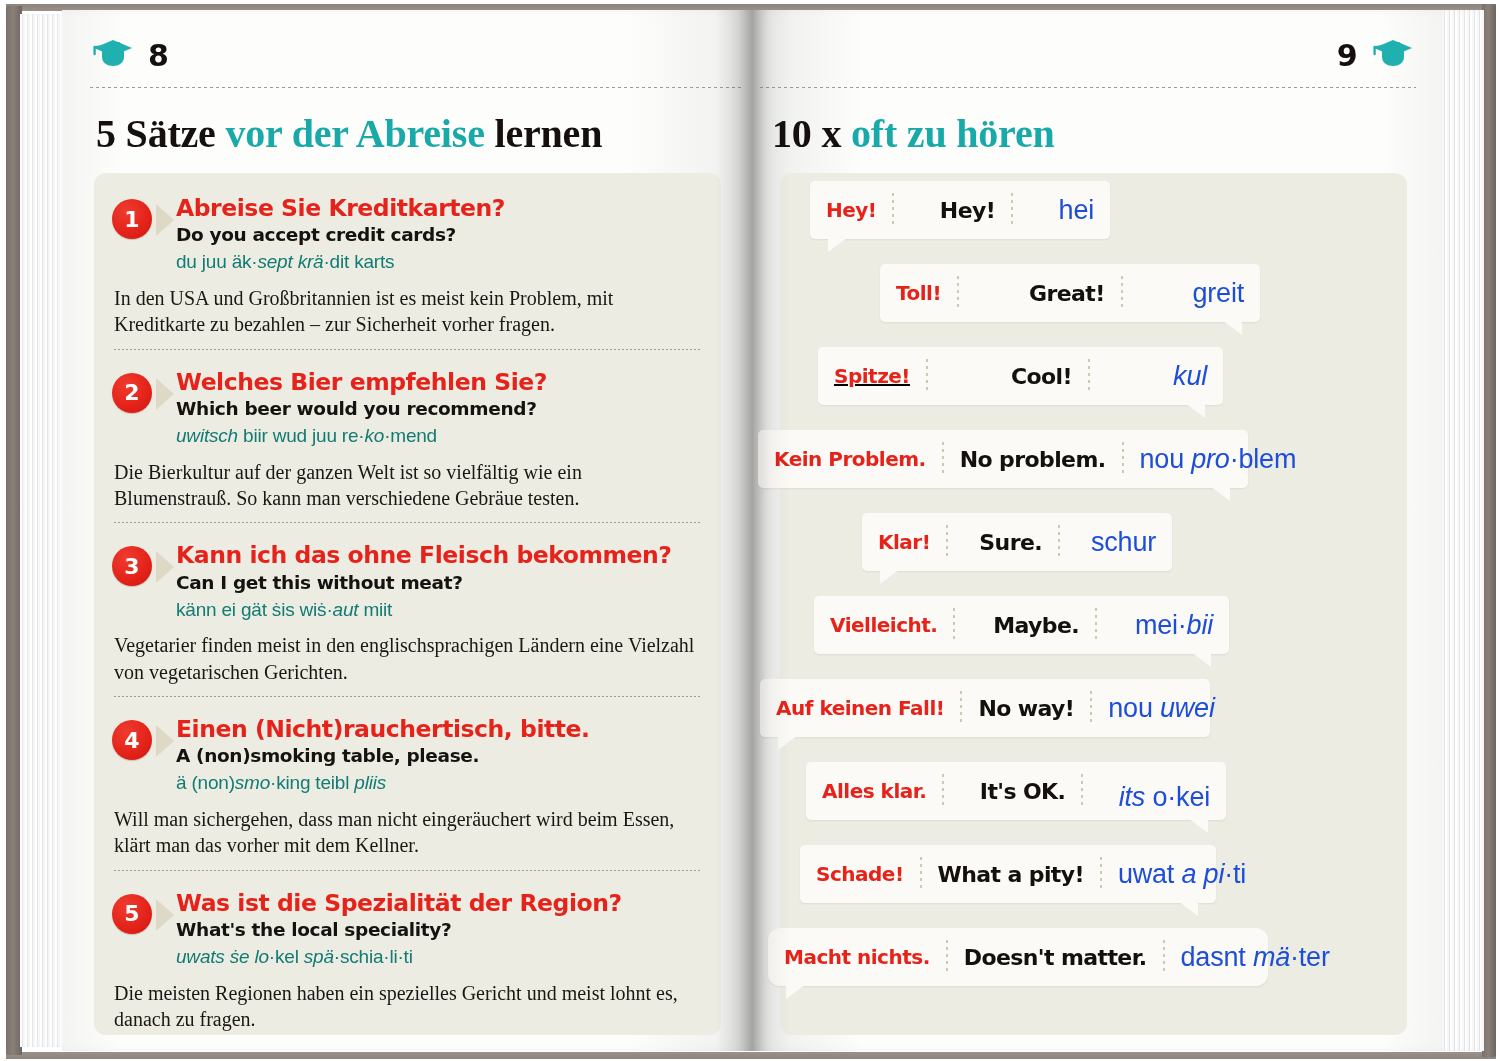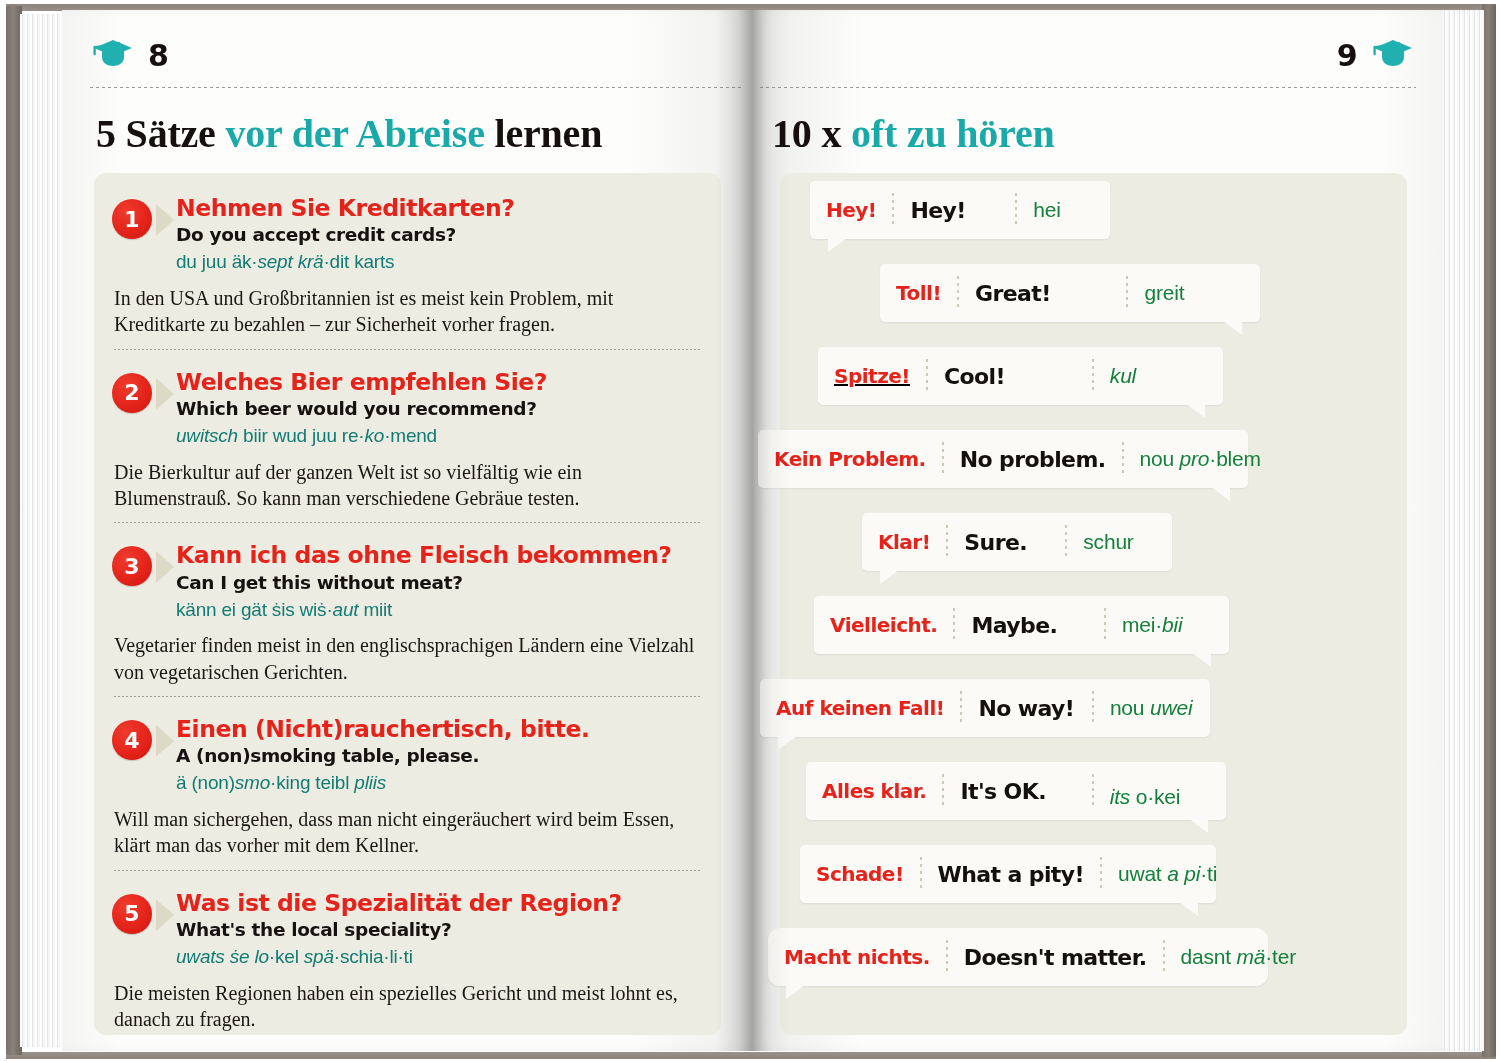--- a/index.html
+++ b/index.html
@@ -253,21 +253,21 @@
     position: absolute;
     bottom: -13px;
     width: 0; height: 0;
     border-left: 13px solid transparent;
     border-right: 13px solid transparent;
     border-top: 15px solid #fbfaf7;
   }
   .tail-left  { left: 18px;  border-right-width: 20px; border-left-width: 0; }
   .tail-right { right: 18px; border-left-width: 20px; border-right-width: 0; }
 
-  .cell { display: flex; align-items: center; justify-content: flex-start; height: 100%; padding: 0 16px; white-space: nowrap; }
+  .cell { display: flex; align-items: center; justify-content: flex-end; height: 100%; padding: 0 16px; white-space: nowrap; }
   .sep {
     flex: 0 0 2px;
     align-self: center;
     height: 34px;
     background-image: linear-gradient(to bottom, #cfc9b4 50%, rgba(255,255,255,0) 0%);
     background-size: 2px 7px;
     background-repeat: repeat-y;
   }
   .b-de {
     font-family: "DejaVu Sans", sans-serif;
@@ -278,22 +278,22 @@
   }
   .b-en {
     font-family: "DejaVu Sans", sans-serif;
     font-weight: 700;
     font-size: 22px;
     color: #14100d;
     letter-spacing: -0.6px;
   }
   .b-pr {
     font-family: "Liberation Sans", sans-serif;
-    font-size: 21px;
-    color: #15803d;
+    font-size: 27px;
+    color: #1d4ed8;
     letter-spacing: -0.2px;
   }
   .b-pr i { font-style: italic; }
 </style>
 </head>
 <body>
 
 <div id="book">
 
   <div class="cover-top"></div>
@@ -328,21 +328,21 @@
       </div>
 
       <div class="phrase-panel" id="phrase-panel">
           <div class="phrase-item">
             <div class="ph-head">
               <div class="badge-wrap">
                 <div class="badge">1</div>
                 <div class="arrow"></div>
               </div>
               <div class="ph-texts">
-                <div class="ph-de">Nehmen Sie Kreditkarten?</div>
+                <div class="ph-de">Abreise Sie Kreditkarten?</div>
                 <div class="ph-en">Do you accept credit cards?</div>
                 <div class="ph-pr"><span>du juu äk·</span><i>sept krä</i><span>·dit karts</span></div>
               </div>
             </div>
             <div class="ph-note">In den USA und Großbritannien ist es meist kein Problem, mit Kreditkarte zu bezahlen – zur Sicherheit vorher fragen.</div>
             <div class="dotted-div"></div>
           </div>
           <div class="phrase-item">
             <div class="ph-head">
               <div class="badge-wrap">

